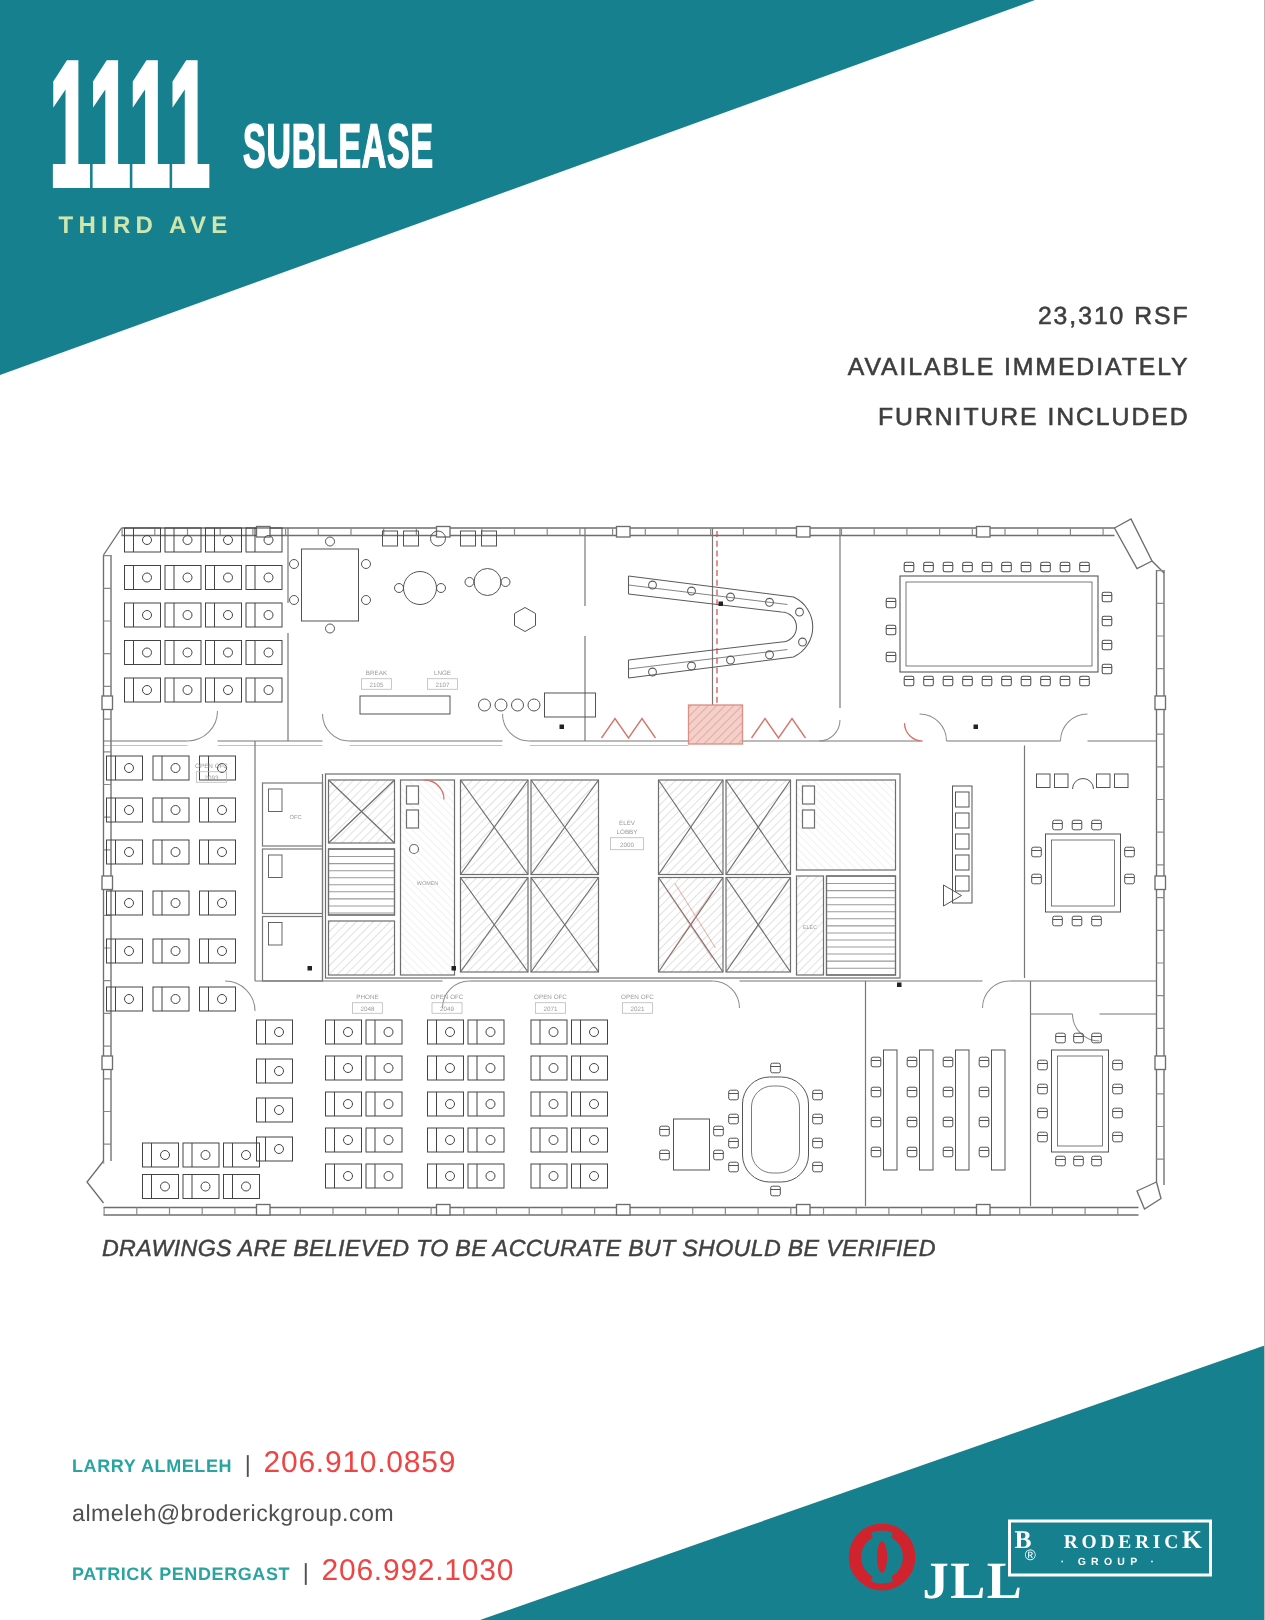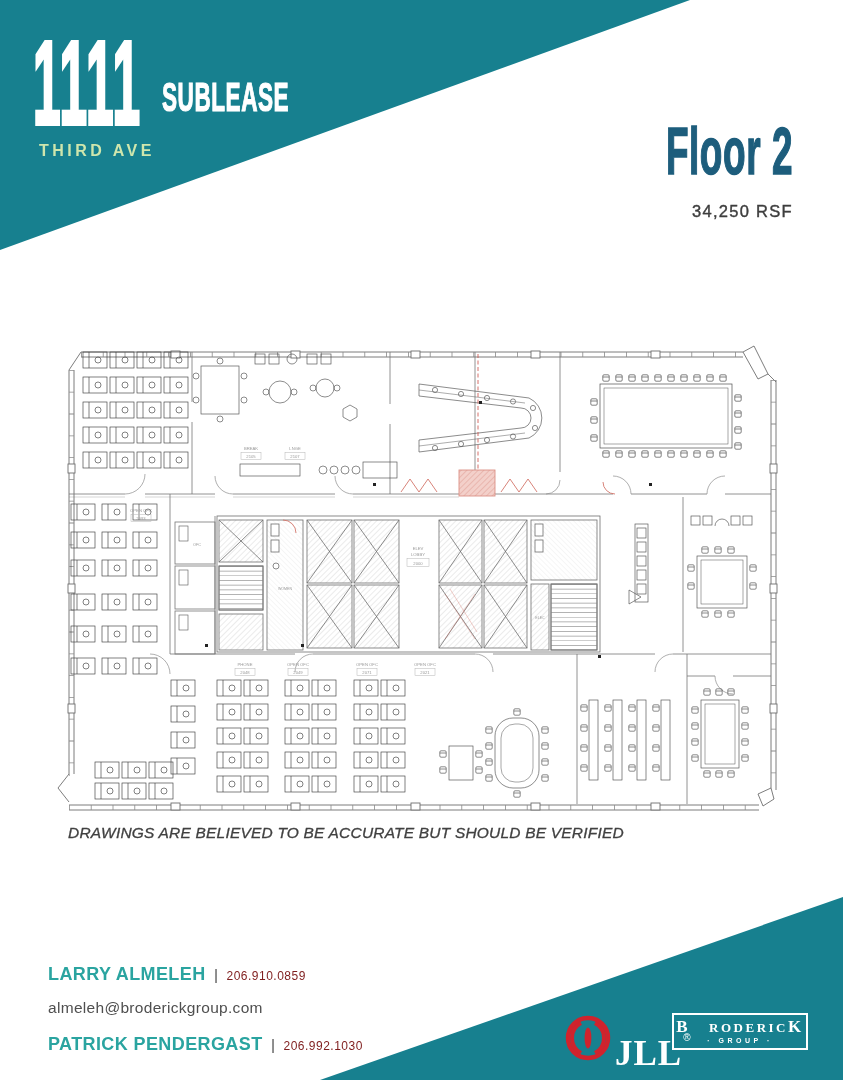--- a/index.html
+++ b/index.html
@@ -28,23 +28,23 @@
              font-size:16.5px;letter-spacing:1.3px;-webkit-text-stroke:.4px #3e3e3e;}
   .listing-details div{margin-bottom:14.5px;white-space:nowrap;}
   
   .plan{position:absolute;left:55px;top:344px;width:735px;height:478px;}
   .disclaimer{position:absolute;left:48px;top:824px;font-size:15.5px;font-style:italic;
               color:#414141;letter-spacing:.2px;-webkit-text-stroke:.3px #414141;white-space:nowrap;margin-left:20px;}
   
   .contacts{position:absolute;left:48px;top:964px;}
   .contact-block+.contact-block{margin-top:17px;text-align:center;}
   .c-line{white-space:nowrap;}
-  .c-name{color:#2aa4a0;font-weight:700;font-size:18px;letter-spacing:.4px;}
+  .c-name{color:#2aa4a0;font-weight:700;font-size:12px;letter-spacing:.4px;}
   .c-sep{color:#4f4f4f;font-size:15.5px;padding:0 4px;}
-  .c-phone{color:#7f1d1d;font-size:12px;letter-spacing:.5px;}
+  .c-phone{color:#ef4444;font-size:20px;letter-spacing:.5px;}
   .c-email{color:#4f4f4f;font-size:15.5px;letter-spacing:.3px;margin-top:14px;}
   
   .jll{position:absolute;left:564px;top:1004px;display:flex;align-items:center;}
   .jll-word{font-family:"Liberation Serif",serif;font-weight:700;font-size:35px;color:#fff;
             letter-spacing:1px;line-height:1;margin-left:3px;margin-top:32px;}
   .jll-reg{font-size:10px;color:#fff;vertical-align:18px;margin-left:1px;}
   .brod{position:absolute;left:672px;top:1013px;width:132px;border:2px solid #fff;
         padding:3px 0 4px 0;text-align:center;color:#fff;}
   .brod-l1{font-family:"Liberation Serif",serif;letter-spacing:2.5px;line-height:1;white-space:nowrap;}
   .brod-big{font-size:17px;font-weight:700;}
@@ -56,25 +56,24 @@
 <body>
 
 <div class="page">
 
   <div class="header-band"></div>
 
   <div class="brand-num">1111</div>
   <div class="brand-tag">SUBLEASE</div>
   <div class="brand-street">THIRD AVE</div>
 
-  <div class="floor-title">
-    <span>Floor 2</span>
-  </div>
   <div class="listing-details">
-    <div>34,250 RSF</div>
+    <div>23,310 RSF</div>
+    <div>AVAILABLE IMMEDIATELY</div>
+    <div>FURNITURE INCLUDED</div>
   </div>
 
   <svg class="plan" viewBox="0 0 735 478">
     <defs>
       <pattern id="h1" patternUnits="userSpaceOnUse" width="4" height="4" patternTransform="rotate(45)">
         <line x1="0" y1="0" x2="0" y2="4" stroke="#c6c6c6" stroke-width="0.7"></line>
       </pattern>
       <pattern id="h2" patternUnits="userSpaceOnUse" width="3.6" height="3.6" patternTransform="rotate(-45)">
         <line x1="0" y1="0" x2="0" y2="3.6" stroke="#c9c9c9" stroke-width="0.6"></line>
       </pattern>

